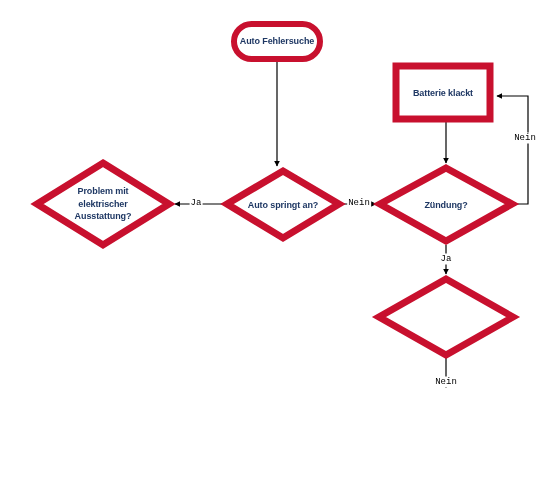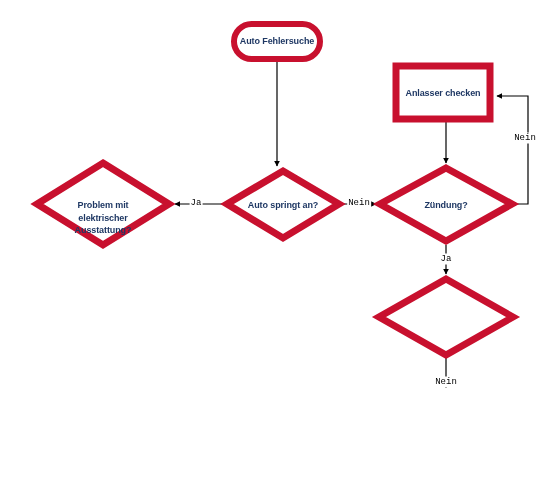--- a/index.html
+++ b/index.html
@@ -95,23 +95,23 @@
 
     <polygon points="446,168 512,204 446,241 380,204" fill="#ffffff" stroke="#C8102E" stroke-width="7" stroke-linejoin="miter"></polygon>
 
     <polygon points="446,279 513,317 446,355 379,317" fill="#ffffff" stroke="#C8102E" stroke-width="7" stroke-linejoin="miter"></polygon>
 
     <polygon points="446,407 513,454 446,501 379,454" fill="#ffffff" stroke="#C8102E" stroke-width="7" stroke-linejoin="miter"></polygon>
   </svg>
 
   <div class="node-label" style="left:277px; top:41px; width:86px;">Auto Fehlersuche</div>
 
-  <div class="node-label" style="left:443px; top:93px; width:86px;">Anlasser checken</div>
+  <div class="node-label" style="left:443px; top:93px; width:86px;">Batterie klackt</div>
 
-  <div class="node-label" style="left:103px; top:218px; width:92px;">Problem mit
+  <div class="node-label" style="left:103px; top:204px; width:92px;">Problem mit
 elektrischer
 Ausstattung?</div>
 
   <div class="node-label" style="left:283px; top:205px; width:92px;">Auto springt an?</div>
 
   <div class="node-label" style="left:446px; top:205px; width:80px;">Zündung?</div>
 
 
 
   <div class="edge-label" style="left:196px; top:203px;">Ja</div>

